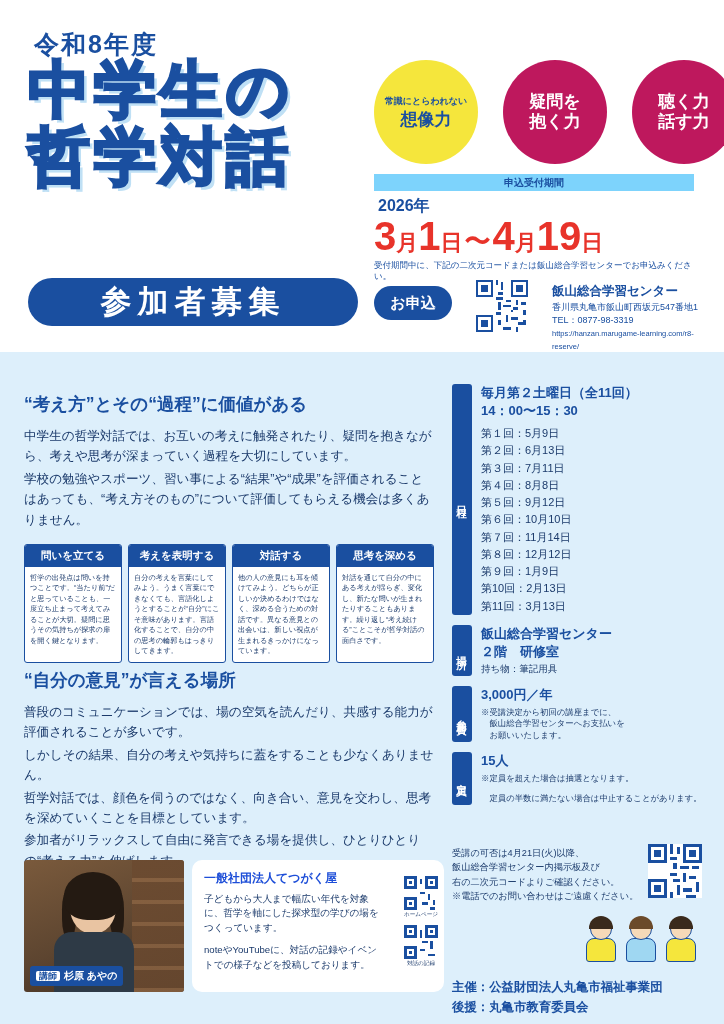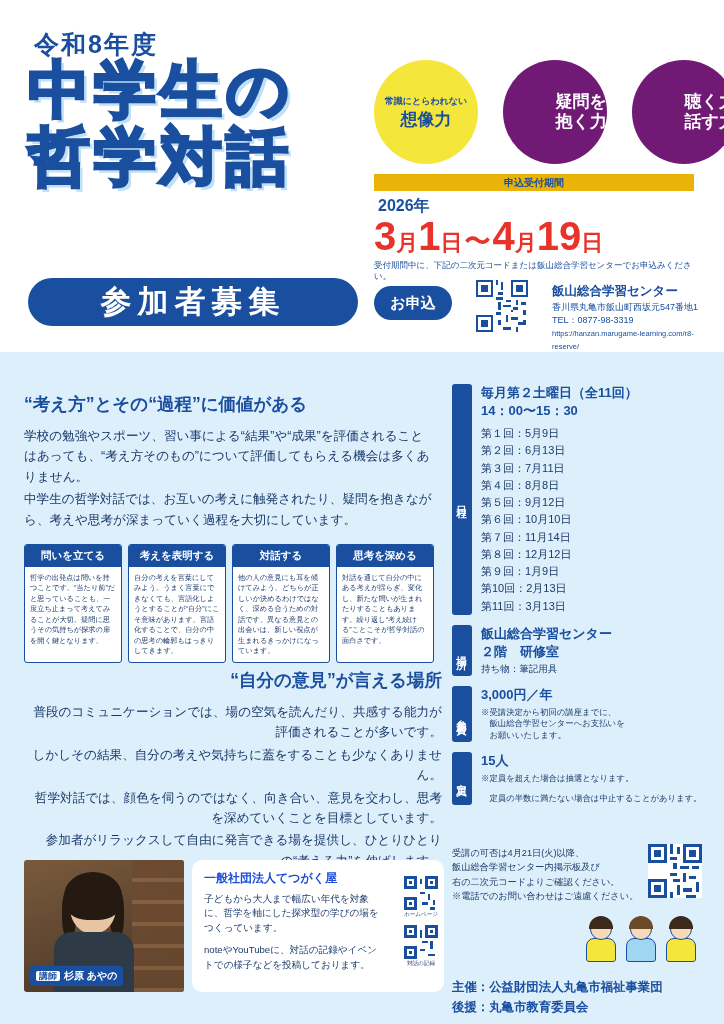--- a/index.html
+++ b/index.html
@@ -46,27 +46,27 @@
   }
 
   
   .circles { position: absolute; left: 374px; top: 60px; display: flex; gap: 25px; }
   .circ {
     width: 104px; height: 104px; border-radius: 50%;
     display: flex; flex-direction: column; align-items: center; justify-content: center;
     text-align: center;
   }
   .circ.yellow { background: #f5e63c; color: #1a4fa0; }
-  .circ.blue { background: #701a75; color: #ffffff; align-items: flex-end; }
+  .circ.blue { background: #be185d; color: #ffffff; }
   .circ .small { font-size: 9px; font-weight: bold; margin-bottom: 2px; }
   .circ .big { font-size: 17px; font-weight: bold; line-height: 1.15; }
 
   .appbar {
     position: absolute; left: 374px; top: 174px; width: 320px; height: 17px;
-    background: #eab308; color: #1a4fa0;
+    background: #7dd3fc; color: #1a4fa0;
     font-size: 10px; font-weight: bold; text-align: center; line-height: 17px;
   }
   .yr2026 { position: absolute; left: 378px; top: 196px; font-size: 16px; font-weight: bold; color: #1a4fa0; }
   .daterange {
     position: absolute; left: 374px; top: 214px; width: 330px;
     display: flex; align-items: baseline; color: #e8332a; font-weight: bold;
     white-space: nowrap;
   }
   .daterange .num { font-size: 40px; }
   .daterange .unit { font-size: 22px; }
@@ -98,21 +98,21 @@
   p.para { font-size: 12.6px; line-height: 1.62; color: #1b3a6b; margin-bottom: 2px; }
 
   .cards { display: flex; gap: 6px; margin-top: 14px; }
   .card { width: 98px; background: #ffffff; border: 1.6px solid #1a4fa0; border-radius: 3px; overflow: hidden; }
   .card .chead {
     background: #1a4fa0; color: #fff; font-size: 10.5px; font-weight: bold;
     text-align: center; padding: 4px 0;
   }
   .card .cbody { font-size: 7.2px; line-height: 1.45; color: #1b3a6b; padding: 6px 5px; }
 
-  .left2 { position: absolute; left: 24px; top: 316px; width: 418px; text-align: right; }
+  .left2 { position: absolute; left: 24px; top: 316px; width: 418px; }
 
   
   .bottomleft { position: absolute; left: 24px; top: 508px; width: 420px; height: 140px; }
   .photo {
     position: absolute; left: 0; top: 0; width: 160px; height: 132px;
     background: linear-gradient(160deg,#7a5a3c 0%, #5d4530 55%, #3e2d20 100%);
     border-radius: 3px; overflow: hidden;
   }
   .photo .face { position: absolute; left: 46px; top: 22px; width: 46px; height: 52px; background: #e9c4a2; border-radius: 46% 46% 52% 52%; }
   .photo .hair { position: absolute; left: 40px; top: 12px; width: 58px; height: 48px; background: #241a12; border-radius: 50% 50% 40% 40%; }
@@ -270,22 +270,22 @@
         <span>TEL：0877-98-3319</span><br>
         <span class="url">https://hanzan.marugame-learning.com/r8-reserve/</span>
       </div>
     </div>
   </div>
 
   <div class="body">
 
     <div class="left">
       <h2 class="section">“考え方”とその“過程”に価値がある</h2>
+      <p class="para">中学生の哲学対話では、お互いの考えに触発されたり、疑問を抱きながら、考えや思考が深まっていく過程を大切にしています。</p>
       <p class="para">学校の勉強やスポーツ、習い事による“結果”や“成果”を評価されることはあっても、“考え方そのもの”について評価してもらえる機会は多くありません。</p>
-      <p class="para">中学生の哲学対話では、お互いの考えに触発されたり、疑問を抱きながら、考えや思考が深まっていく過程を大切にしています。</p>
 
       <div class="cards">
         <div class="card">
           <div class="chead">問いを立てる</div>
           <div class="cbody">哲学の出発点は問いを持つことです。“当たり前”だと思っていることも、一度立ち止まって考えてみることが大切。疑問に思うその気持ちが探求の扉を開く鍵となります。</div>
         </div>
         <div class="card">
           <div class="chead">考えを表明する</div>
           <div class="cbody">自分の考えを言葉にしてみよう。うまく言葉にできなくても、言語化しようとすることが“自分”にこそ意味があります。言語化することで、自分の中の思考の輪郭もはっきりしてきます。</div>
         </div>

